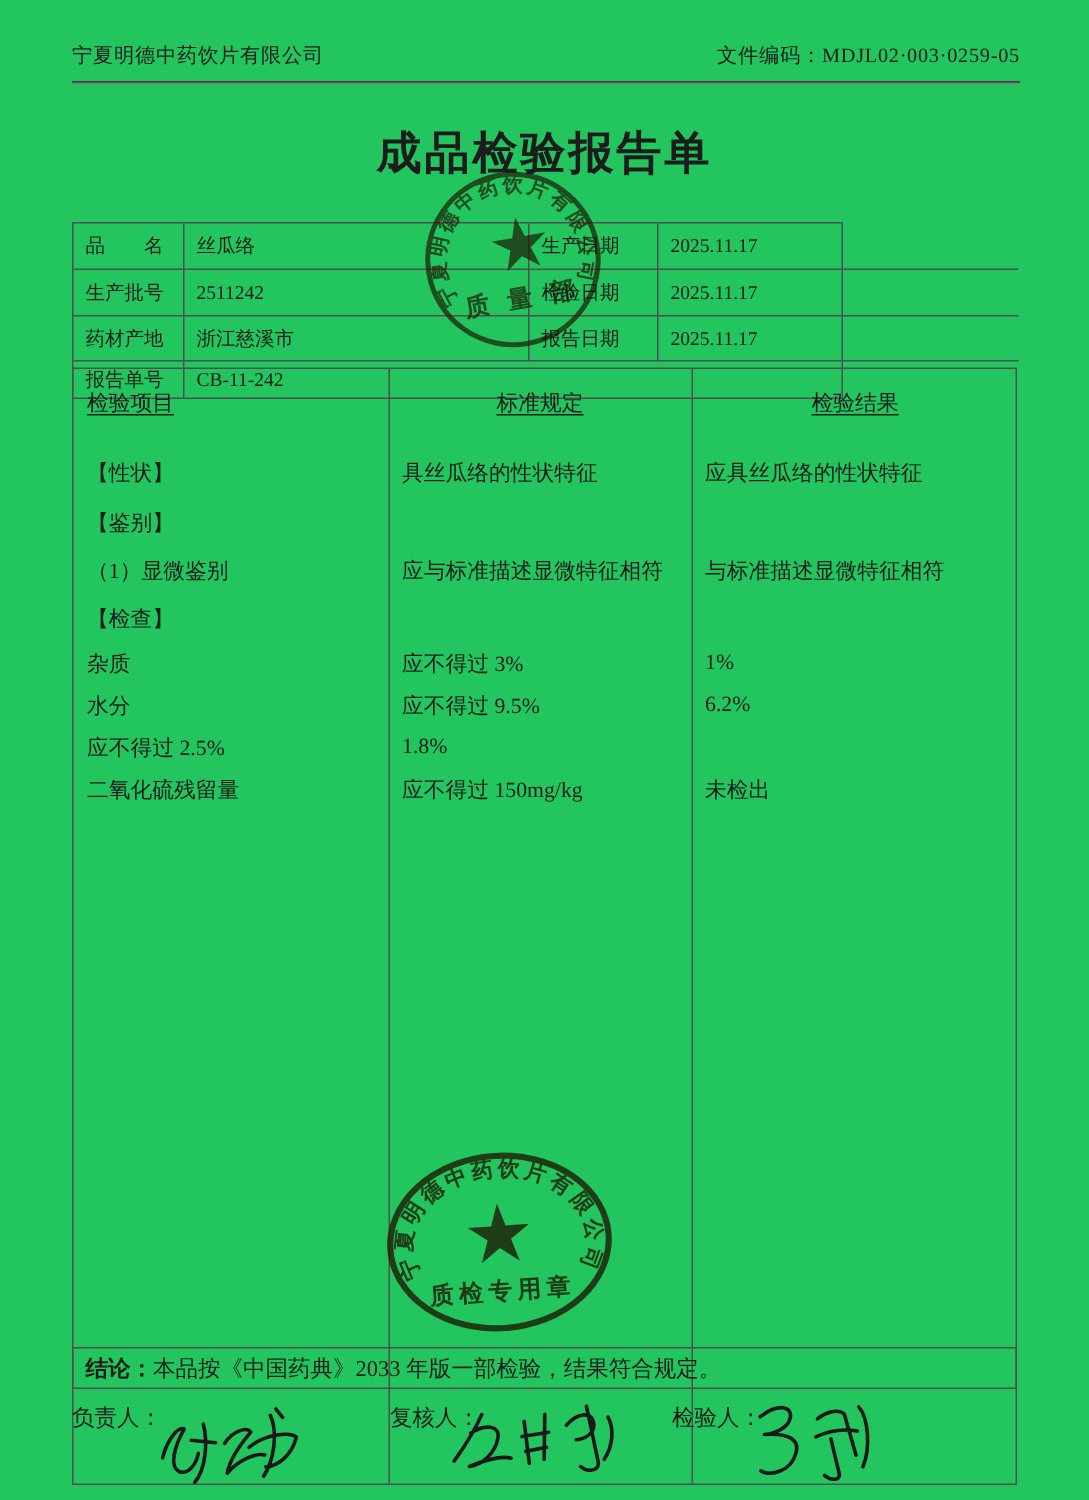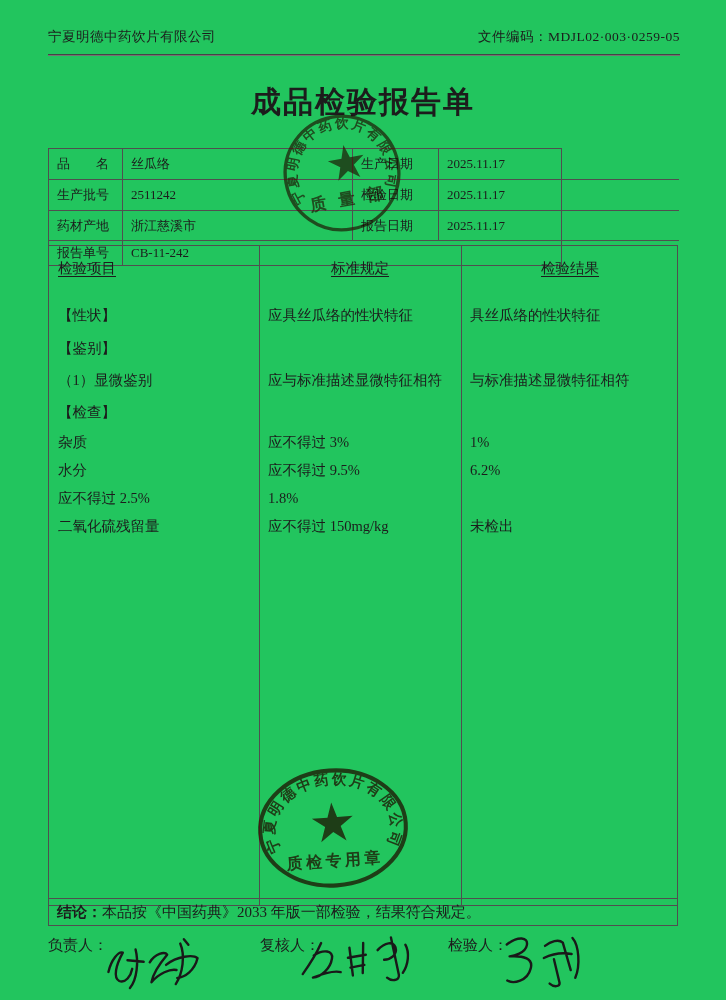--- a/index.html
+++ b/index.html
@@ -18,21 +18,21 @@
   .info-table{position:absolute;left:48px;top:148px;width:514px;
     display:grid;grid-template-columns:74px 230px 86px 240px;
     border:1px solid #4f4f4f;box-sizing:border-box;font-size:13px;}
   .info-table .cell{box-sizing:border-box;border-bottom:1px solid #4f4f4f;
     display:flex;align-items:center;padding:0 8px;white-space:nowrap;}
   .info-table .cell.h31{height:31px;} .info-table .cell.h30{height:30px;} .info-table .cell.h24{height:24px;}
   .info-table .cell.rb{border-right:1px solid #4f4f4f;}
   .info-table .cell.last{border-bottom:none;}
   .info-table .span3{grid-column:2 / 5;}
   
-  .main-table{position:absolute;left:48px;top:245px;width:630px;height:661px;
+  .main-table{position:absolute;left:48px;top:245px;width:630px;height:745px;
     border:1px solid #4f4f4f;box-sizing:border-box;font-size:14.5px;}
   .main-table .vline{position:absolute;top:0;bottom:0;width:1px;background:#4f4f4f;}
   .main-table .v1{left:210px;} .main-table .v2{left:412px;}
   .mt-header{display:grid;grid-template-columns:210px 202px 218px;padding-top:13px;height:39px;}
   .mt-header .hc{text-decoration:underline;text-underline-offset:3px;}
   .mt-header .hc.c1{padding-left:9px;}
   .mt-header .hc.c2,.mt-header .hc.c3{text-align:center;}
   .mt-row{display:grid;grid-template-columns:210px 202px 218px;align-items:center;}
   .mt-row>span{padding-left:9px;white-space:nowrap;}
   .r34{height:34px;} .r32{height:32px;} .r28{height:28px;}
@@ -93,22 +93,22 @@
     <div class="vline v2"></div>
 
     <div class="mt-header">
       <span class="hc c1">检验项目</span>
       <span class="hc c2">标准规定</span>
       <span class="hc c3">检验结果</span>
     </div>
 
     <div class="mt-row r34">
       <span>【性状】</span>
+      <span>具丝瓜络的性状特征</span>
       <span>应具丝瓜络的性状特征</span>
-      <span>具丝瓜络的性状特征</span>
     </div>
     <div class="mt-row r32">
       <span>【鉴别】</span>
       <span></span>
       <span></span>
     </div>
     <div class="mt-row r32">
       <span>（1）显微鉴别</span>
       <span>应与标准描述显微特征相符</span>
       <span>与标准描述显微特征相符</span>

